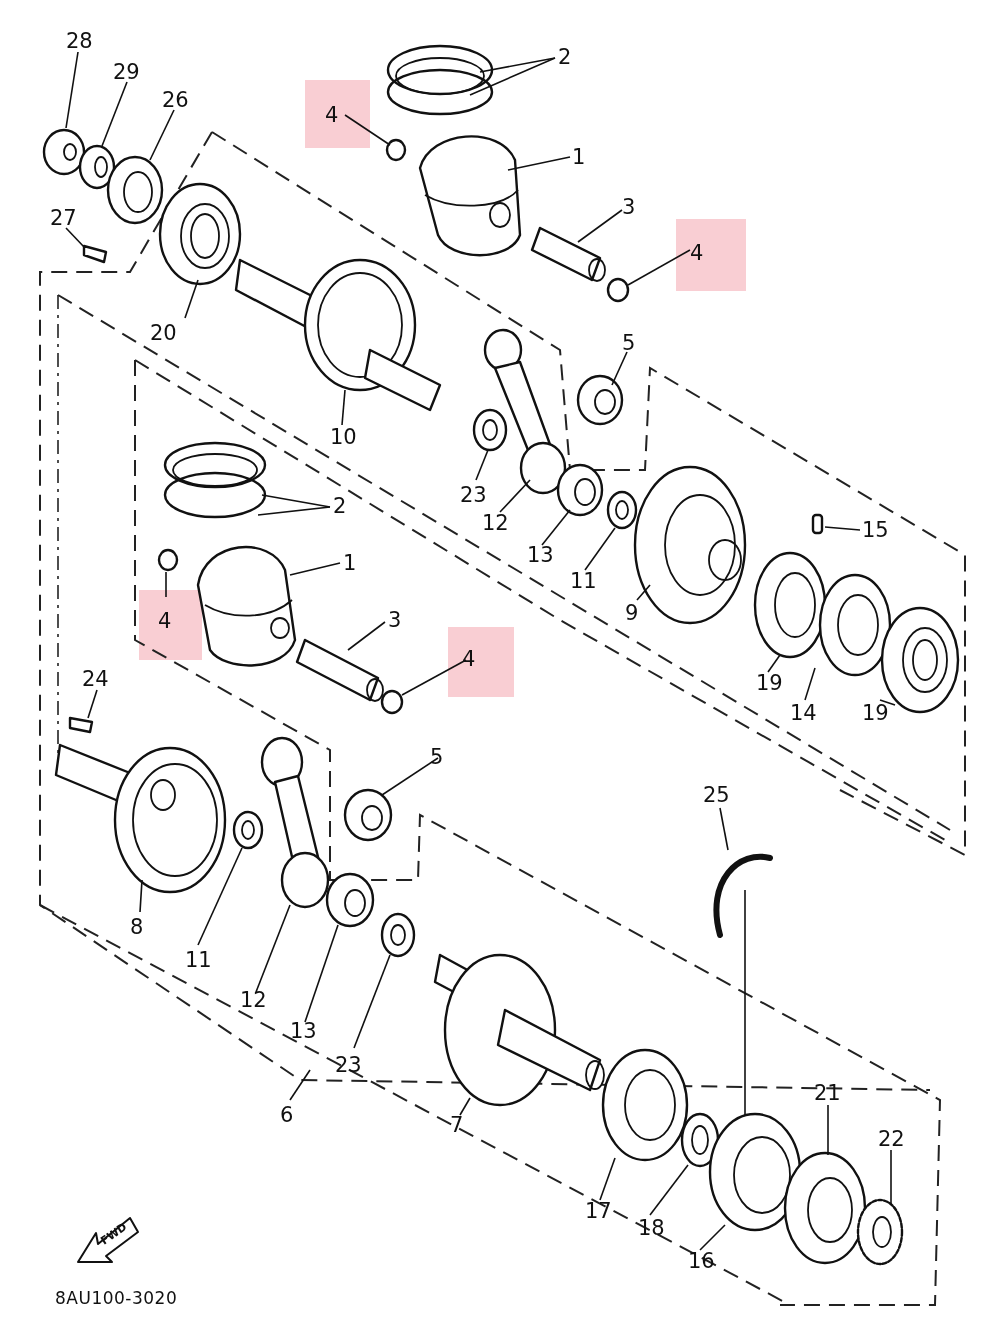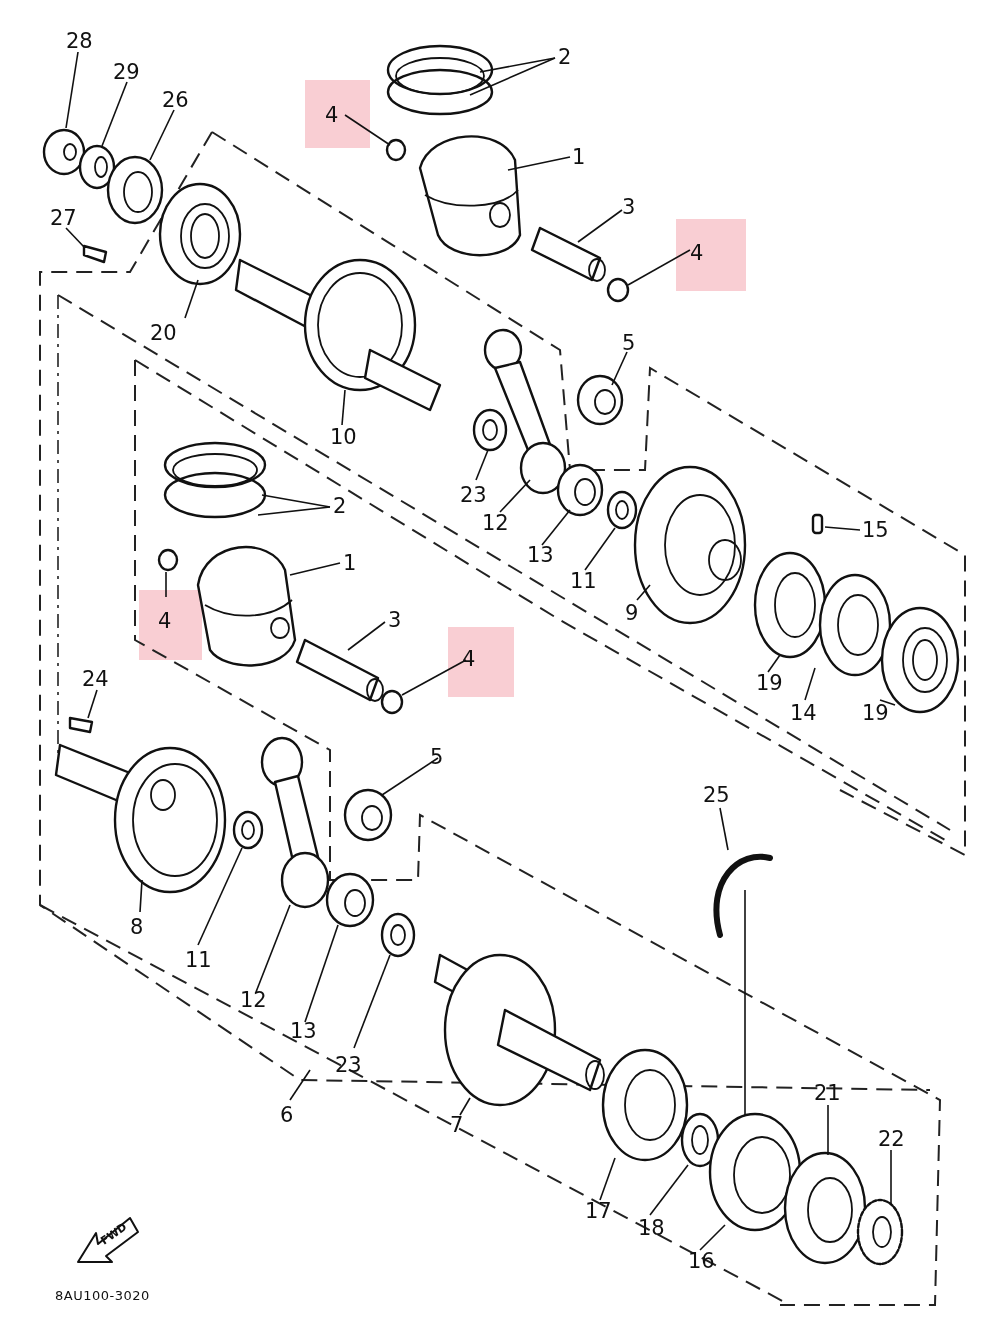--- a/index.html
+++ b/index.html
@@ -6,21 +6,21 @@
     body { width: 1000px; height: 1333px; overflow: hidden; position: relative; }
     #diagram { position: absolute; left: 0; top: 0; width: 1000px; height: 1333px; }
     .part { fill: #ffffff; stroke: #111111; stroke-width: 2.4; stroke-linejoin: round; stroke-linecap: round; }
     .inner { fill: none; stroke: #111111; stroke-width: 1.8; }
     .leader { fill: none; stroke: #111111; stroke-width: 1.6; }
     .dash { fill: none; stroke: #222222; stroke-width: 2; stroke-dasharray: 16 9; }
     .dashdot { fill: none; stroke: #222222; stroke-width: 1.6; stroke-dasharray: 14 6 3 6; }
     .label { font-family: "DejaVu Sans", sans-serif; font-size: 21px; fill: #111111; }
     .hl { fill: #f8c6cb; opacity: 0.85; }
     .fwd { font-family: "DejaVu Sans", sans-serif; font-size: 11px; font-weight: bold; fill: #111; }
-    .code { position: absolute; left: 55px; top: 1288px; font-family: "DejaVu Sans", sans-serif; font-size: 13px; color: #111; letter-spacing: 0.5px; }
+    .code { position: absolute; left: 55px; top: 1288px; font-family: "DejaVu Sans", sans-serif; font-size: 17px; color: #111; letter-spacing: 0.5px; }
   </style>
 </head>
 <body>
 
 <svg id="diagram" viewBox="0 0 1000 1333" xmlns="http://www.w3.org/2000/svg">
 
   <rect class="hl" x="305" y="80" width="65" height="68"></rect>
   <rect class="hl" x="676" y="219" width="70" height="72"></rect>
   <rect class="hl" x="139" y="590" width="63" height="70"></rect>
   <rect class="hl" x="448" y="627" width="66" height="70"></rect>

